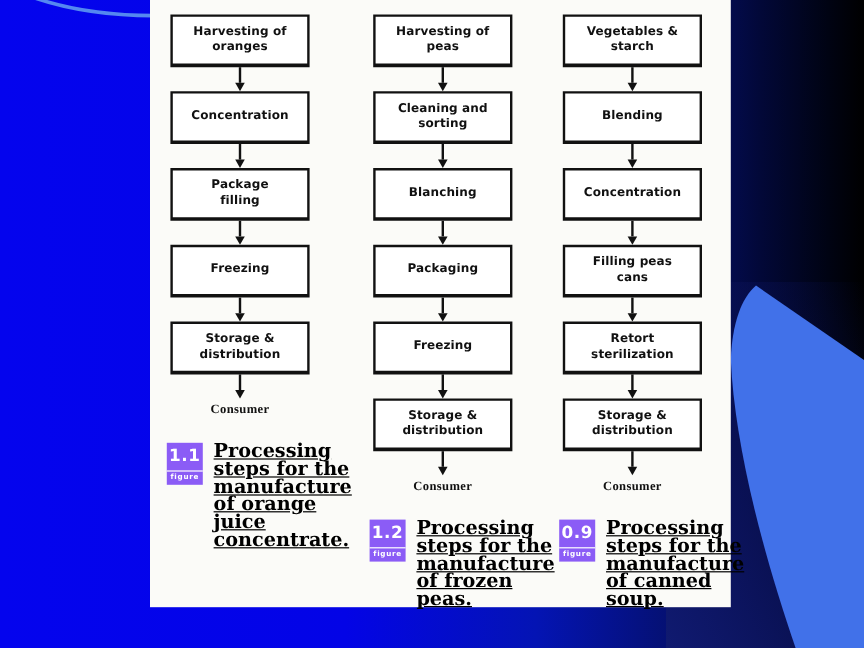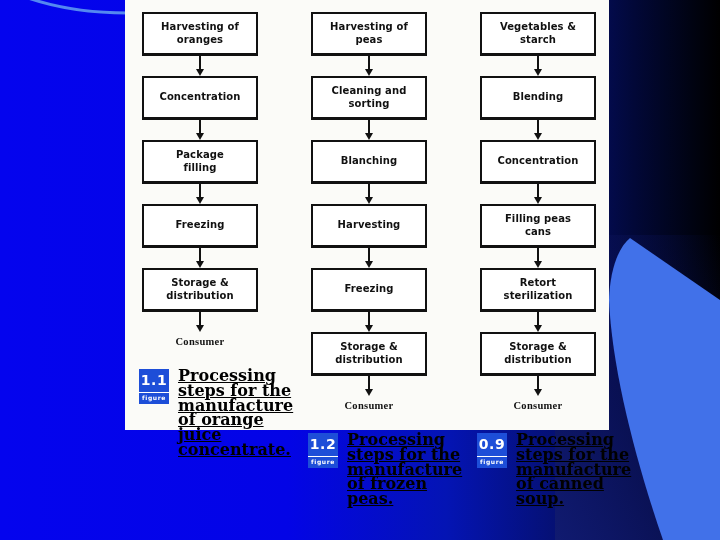--- a/index.html
+++ b/index.html
@@ -3,28 +3,28 @@
 <meta charset="utf-8">
 <style>
   html,body { margin:0; padding:0; background:#000; }
   .slide {
     position:relative; width:720px; height:540px; overflow:hidden;
     font-family:"DejaVu Sans", sans-serif;
   }
   .bg-svg { position:absolute; left:0; top:0; width:720px; height:540px; display:block; }
 
   .panel {
-    position:absolute; left:125px; top:0; width:484px; height:430px;
+    position:absolute; left:125px; top:0; width:484px; height:506px;
     background:var(--panel-bg,#fbfbf8);
   }
 
   .col { position:absolute; top:0; width:116px; }
   .col:nth-child(1) { left:17px; }
   .col:nth-child(2) { left:186px; }
-  .col:nth-child(3) { left:355px; }
+  .col:nth-child(3) { left:344px; }
 
   .steps { padding-top:12px; }
   .step { width:116px; }
   .box {
     box-sizing:border-box; width:116px; height:44px;
     border:2px solid var(--ink,#111); border-bottom-width:3px;
     background:#fff;
     display:flex; align-items:center; justify-content:center; text-align:center;
     font-size:10px; line-height:12.5px; font-weight:bold; color:var(--ink,#111);
     white-space:pre-line; letter-spacing:0.1px;
@@ -37,21 +37,21 @@
     border-top:7px solid var(--ink,#111);
   }
 
   .consumer {
     margin-top:4px; width:116px; text-align:center;
     font-size:10.5px; font-weight:bold; color:var(--ink,#111); letter-spacing:0.3px;font-family:Liberation Serif, serif;
   }
 
   .caption { margin-top:22px; display:flex; align-items:flex-start; }
   .badge {
-    flex:0 0 auto; width:30px; background:#1d4ed8; color:#fff; text-align:center;
+    flex:0 0 auto; width:30px; background:#8b5cf6; color:#fff; text-align:center;
     margin-left:-3px;
   }
   .badge-num { font-size:14px; font-weight:bold; line-height:23px; letter-spacing:0.5px; }
   .badge-word {
     font-size:6px; line-height:8px; border-top:1px solid #fff; padding:1px 0 2px 0;
     letter-spacing:0.6px; font-weight:bold;
   }
   .caption-text {
     margin-left:9px; font-family:"DejaVu Serif", serif; font-weight:bold;
     font-size:16px; line-height:14.8px; color:#000; white-space:pre-line;text-decoration:underline;
@@ -169,21 +169,21 @@
 
   <div class="step">
     <div class="box">Blanching</div>
     <div class="arrow">
       <span class="line"></span>
       <span class="head"></span>
     </div>
   </div>
 
   <div class="step">
-    <div class="box">Harvesting</div>
+    <div class="box">Packaging</div>
     <div class="arrow">
       <span class="line"></span>
       <span class="head"></span>
     </div>
   </div>
 
   <div class="step">
     <div class="box">Freezing</div>
     <div class="arrow">
       <span class="line"></span>

